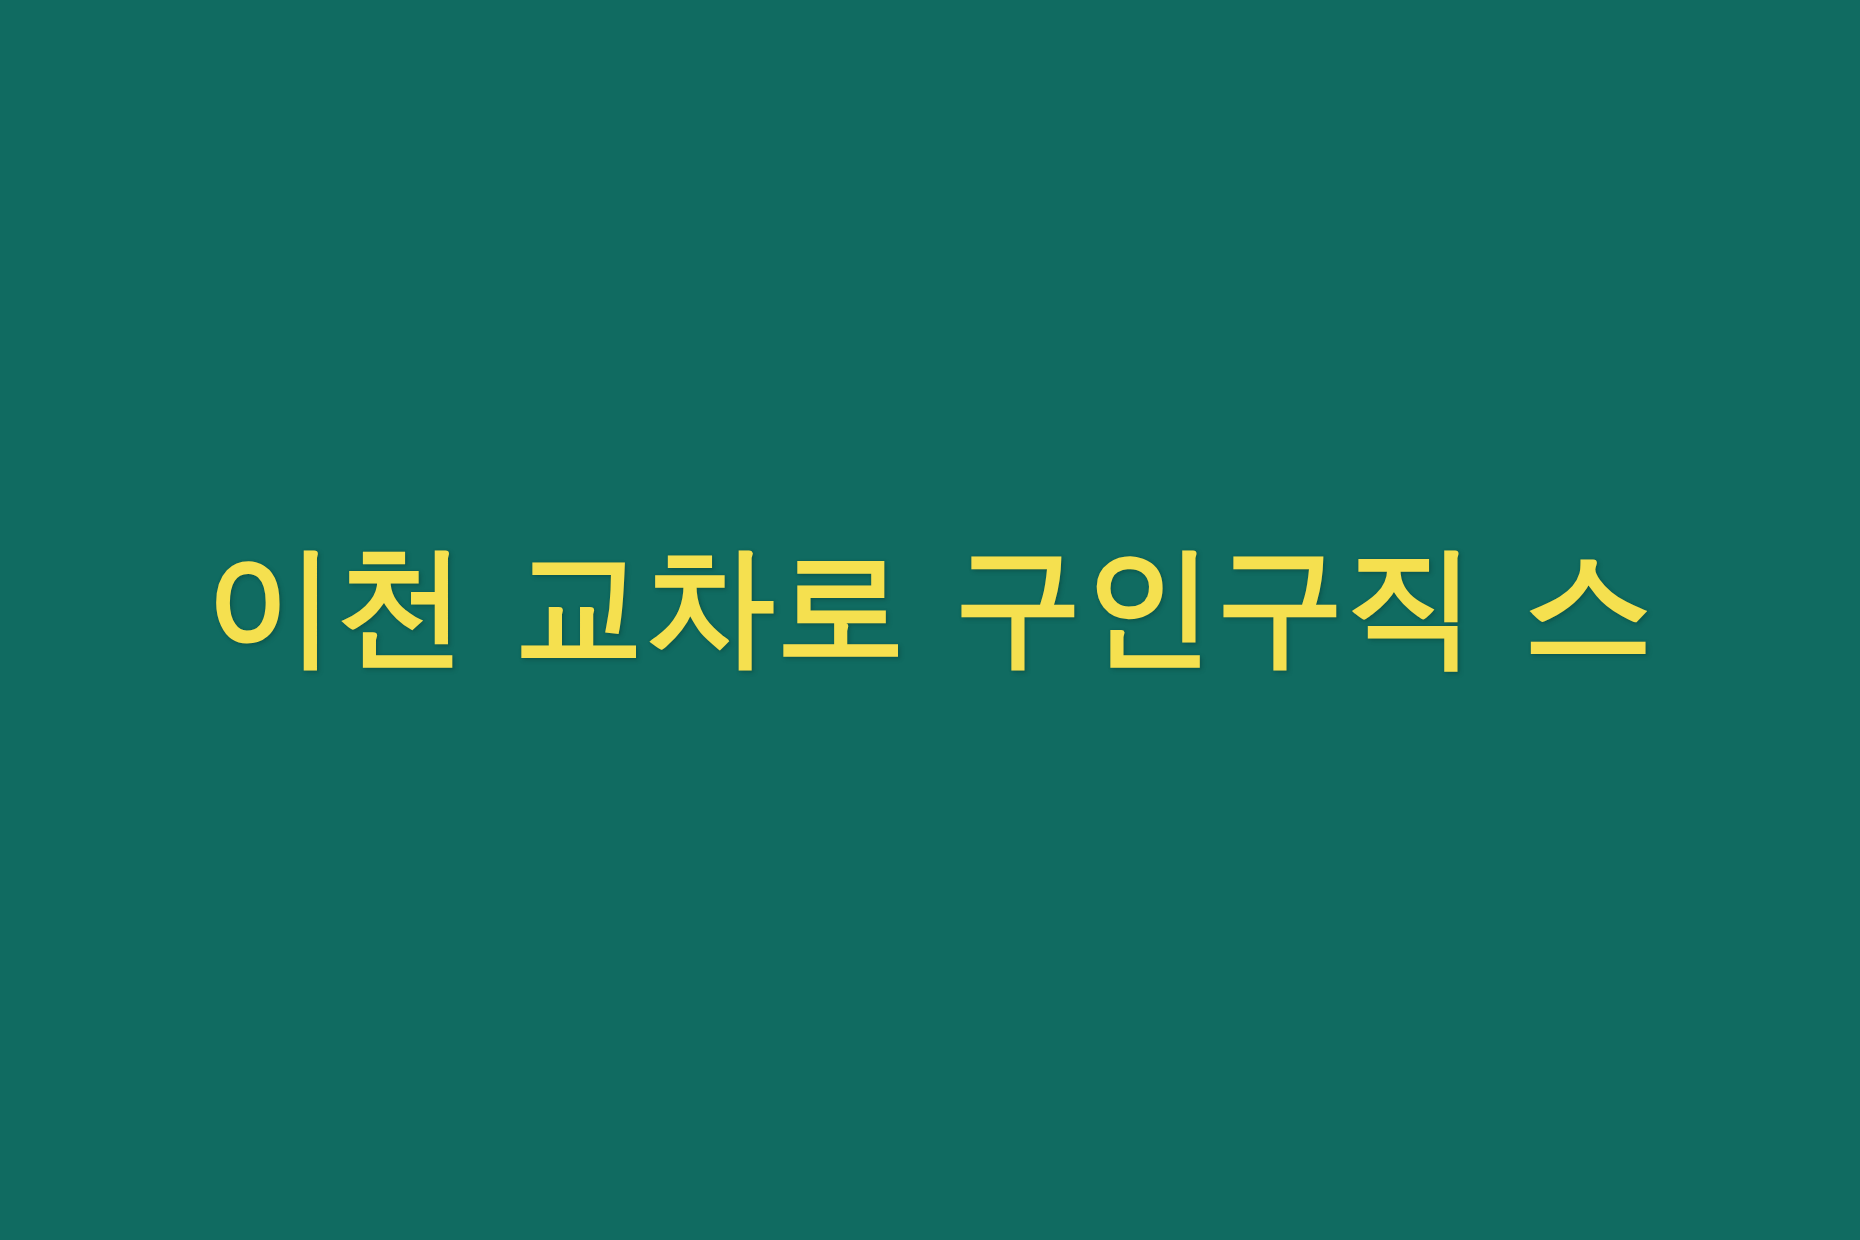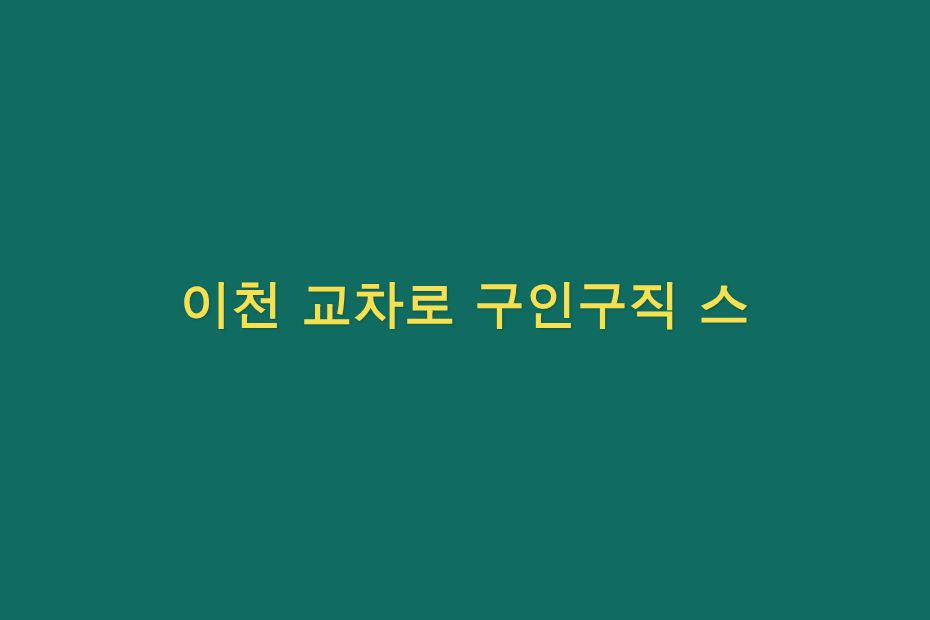--- a/index.html
+++ b/index.html
@@ -25,21 +25,21 @@
   #title-block {
     width: 830px;
     text-align: center;
     margin-top: -12px;
   }
   .title-line {
     display: block;
     color: #F5E04F;
     font-family: "DejaVu Sans", "Liberation Sans", sans-serif;
     font-weight: 700;
-    font-size: 51px;
+    font-size: 65px;
     line-height: 100px;
     letter-spacing: 0.5px;
     white-space: nowrap;
     text-shadow:
       0 0 1px rgba(18, 80, 70, 0.55),
       1px 1px 2px rgba(12, 66, 58, 0.45);
   }
 </style>
 </head>
 <body>

